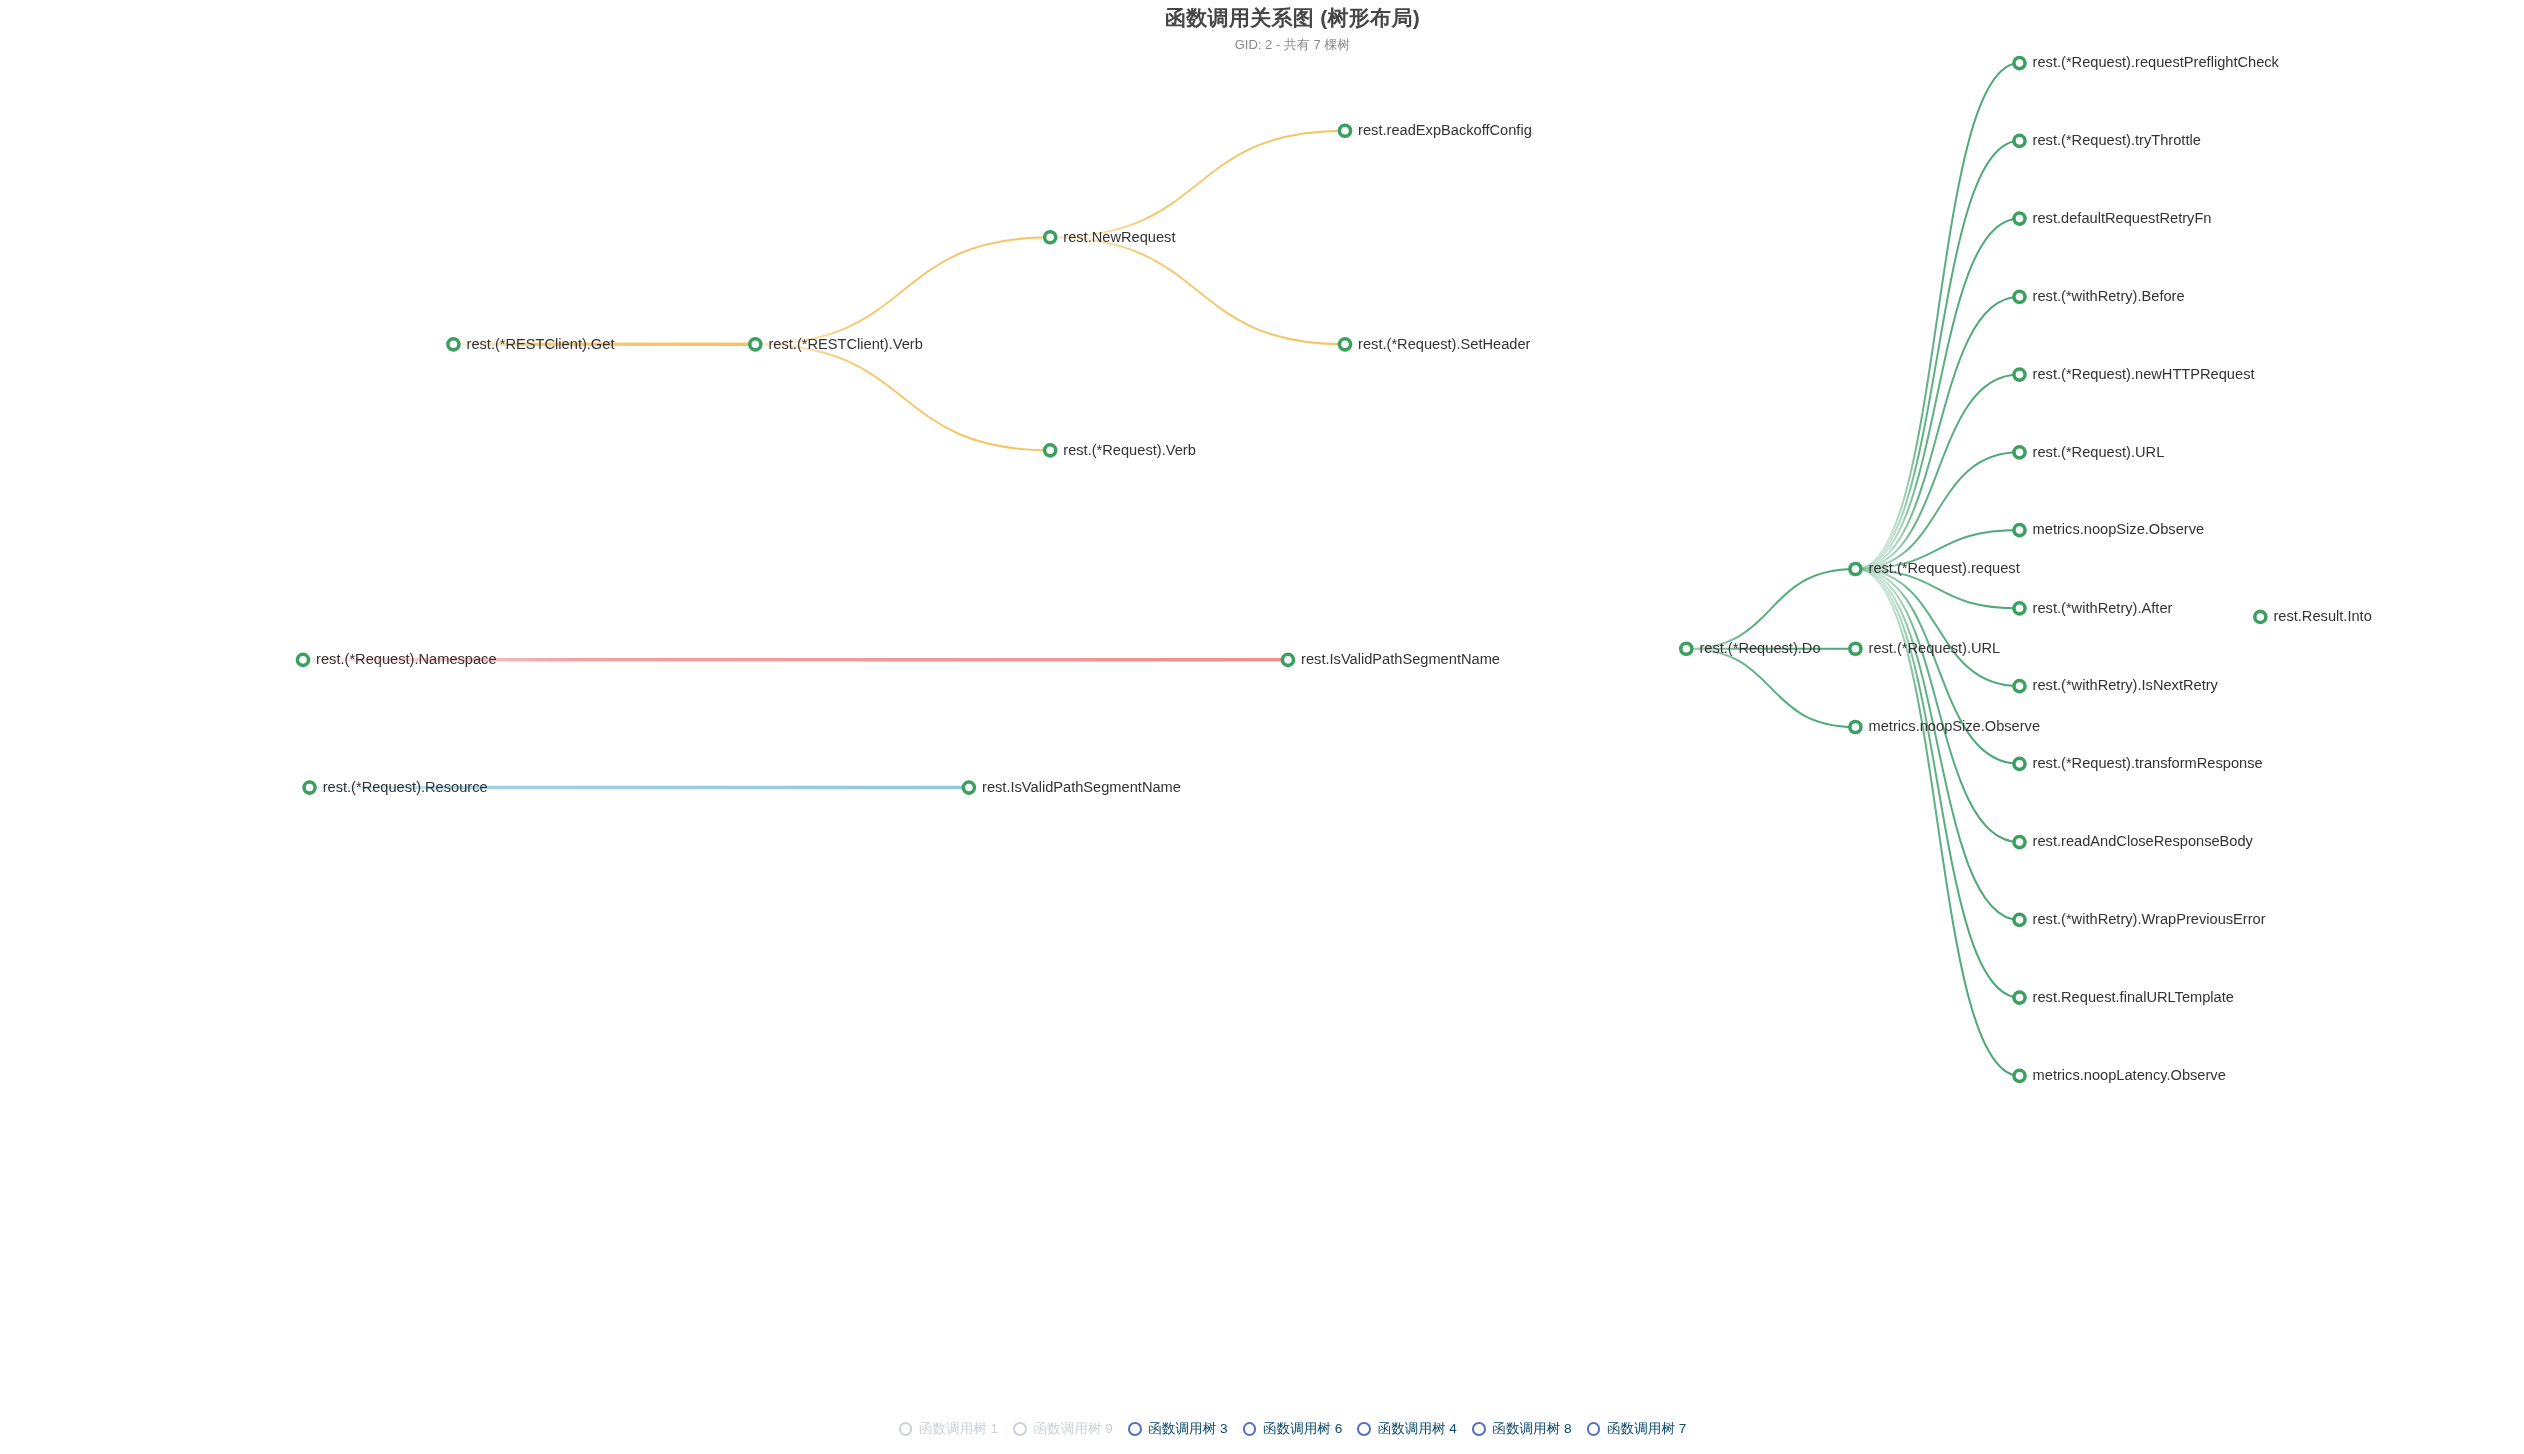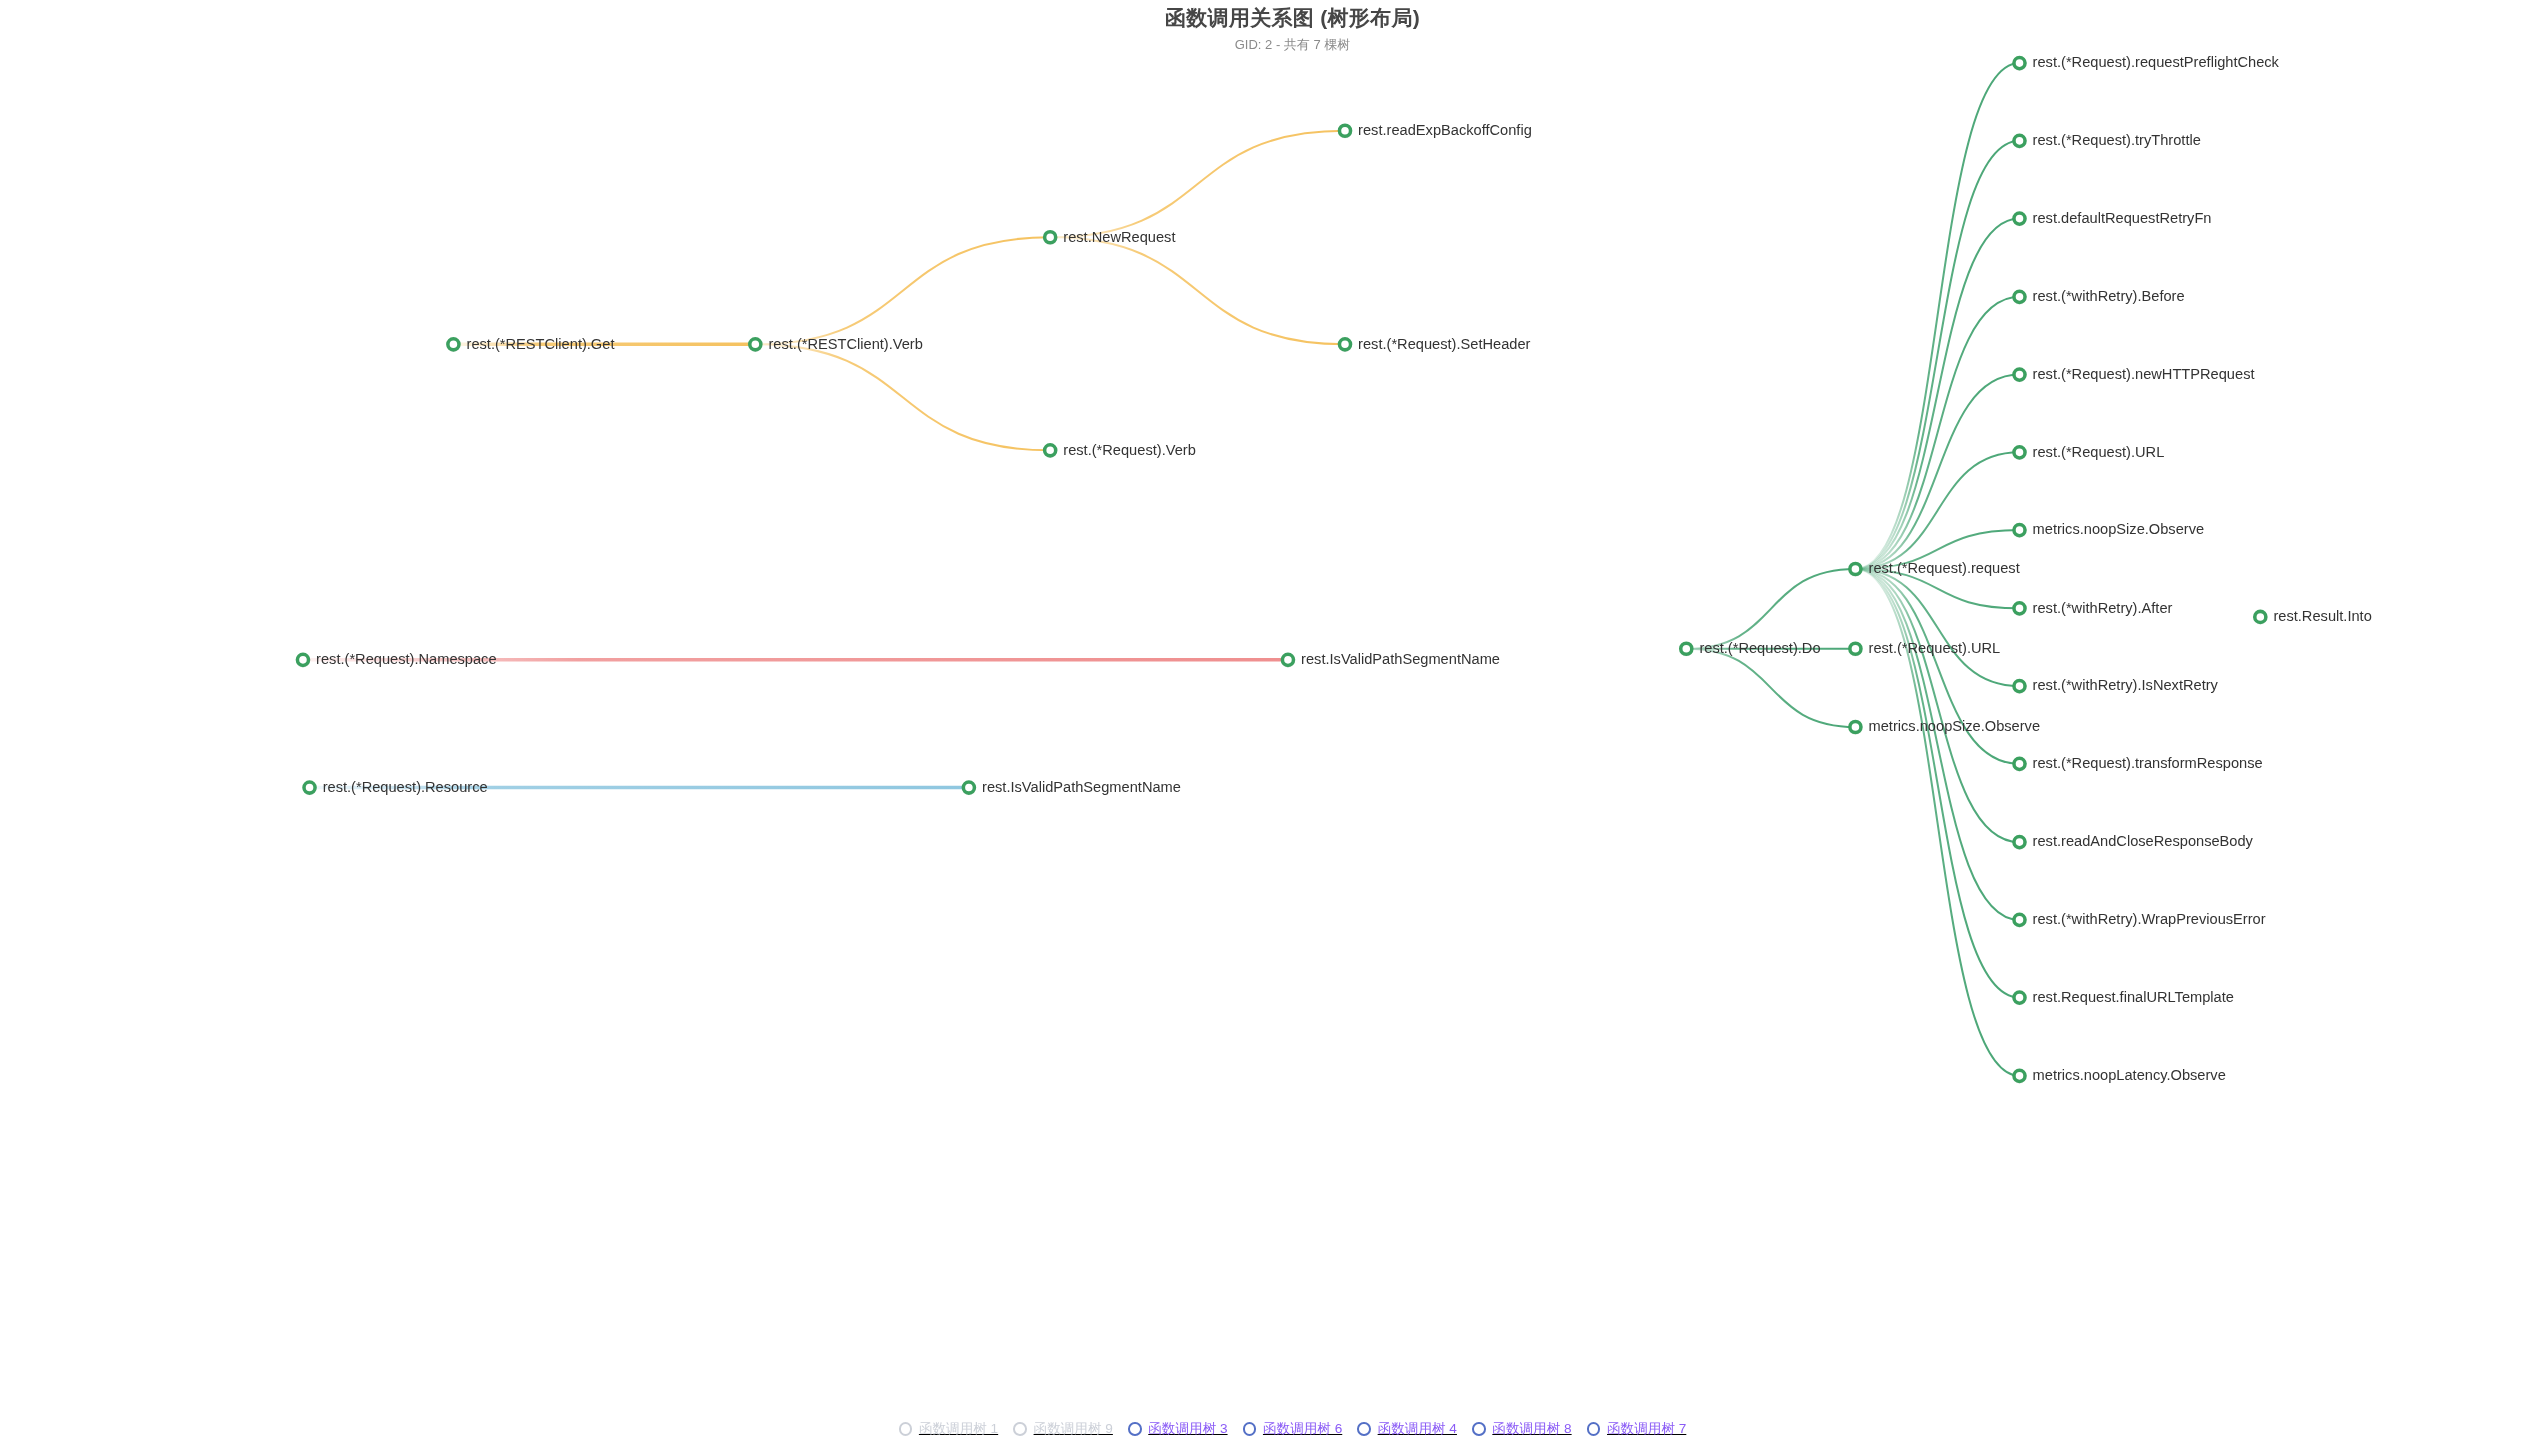--- a/index.html
+++ b/index.html
@@ -32,30 +32,30 @@
   }
   .edge{fill:none;stroke-linecap:round;}
 
   
   #legend{
     position:absolute;left:0;width:2585px;top:1422px;
     display:flex;justify-content:center;align-items:center;gap:0;
   }
   .legend-item{
     display:flex;align-items:center;gap:6.6px;
-    padding:0 7.6px;cursor:pointer;user-select:none;text-decoration:underline;
+    padding:0 7.6px;cursor:pointer;user-select:none;
   }
   .legend-sym{
     width:13.6px;height:13.6px;border-radius:50%;
     border:2.5px solid #5470c6;box-sizing:border-box;background:transparent;
     flex:0 0 auto;
   }
   .legend-item.inactive .legend-sym{border-color:#ccd0d8;}
   .legend-txt{
-    font-size:13.6px;color:#8b5cf6;white-space:nowrap;line-height:1;
+    font-size:13.6px;color:#0c4a6e;white-space:nowrap;line-height:1;
   }
   .legend-item.inactive .legend-txt{color:#ccd0d8;}
 </style>
 </head>
 <body>
 
 <div id="chart-root">
 
   <div id="header">
     <h1 id="chart-title">函数调用关系图 (树形布局)</h1>

